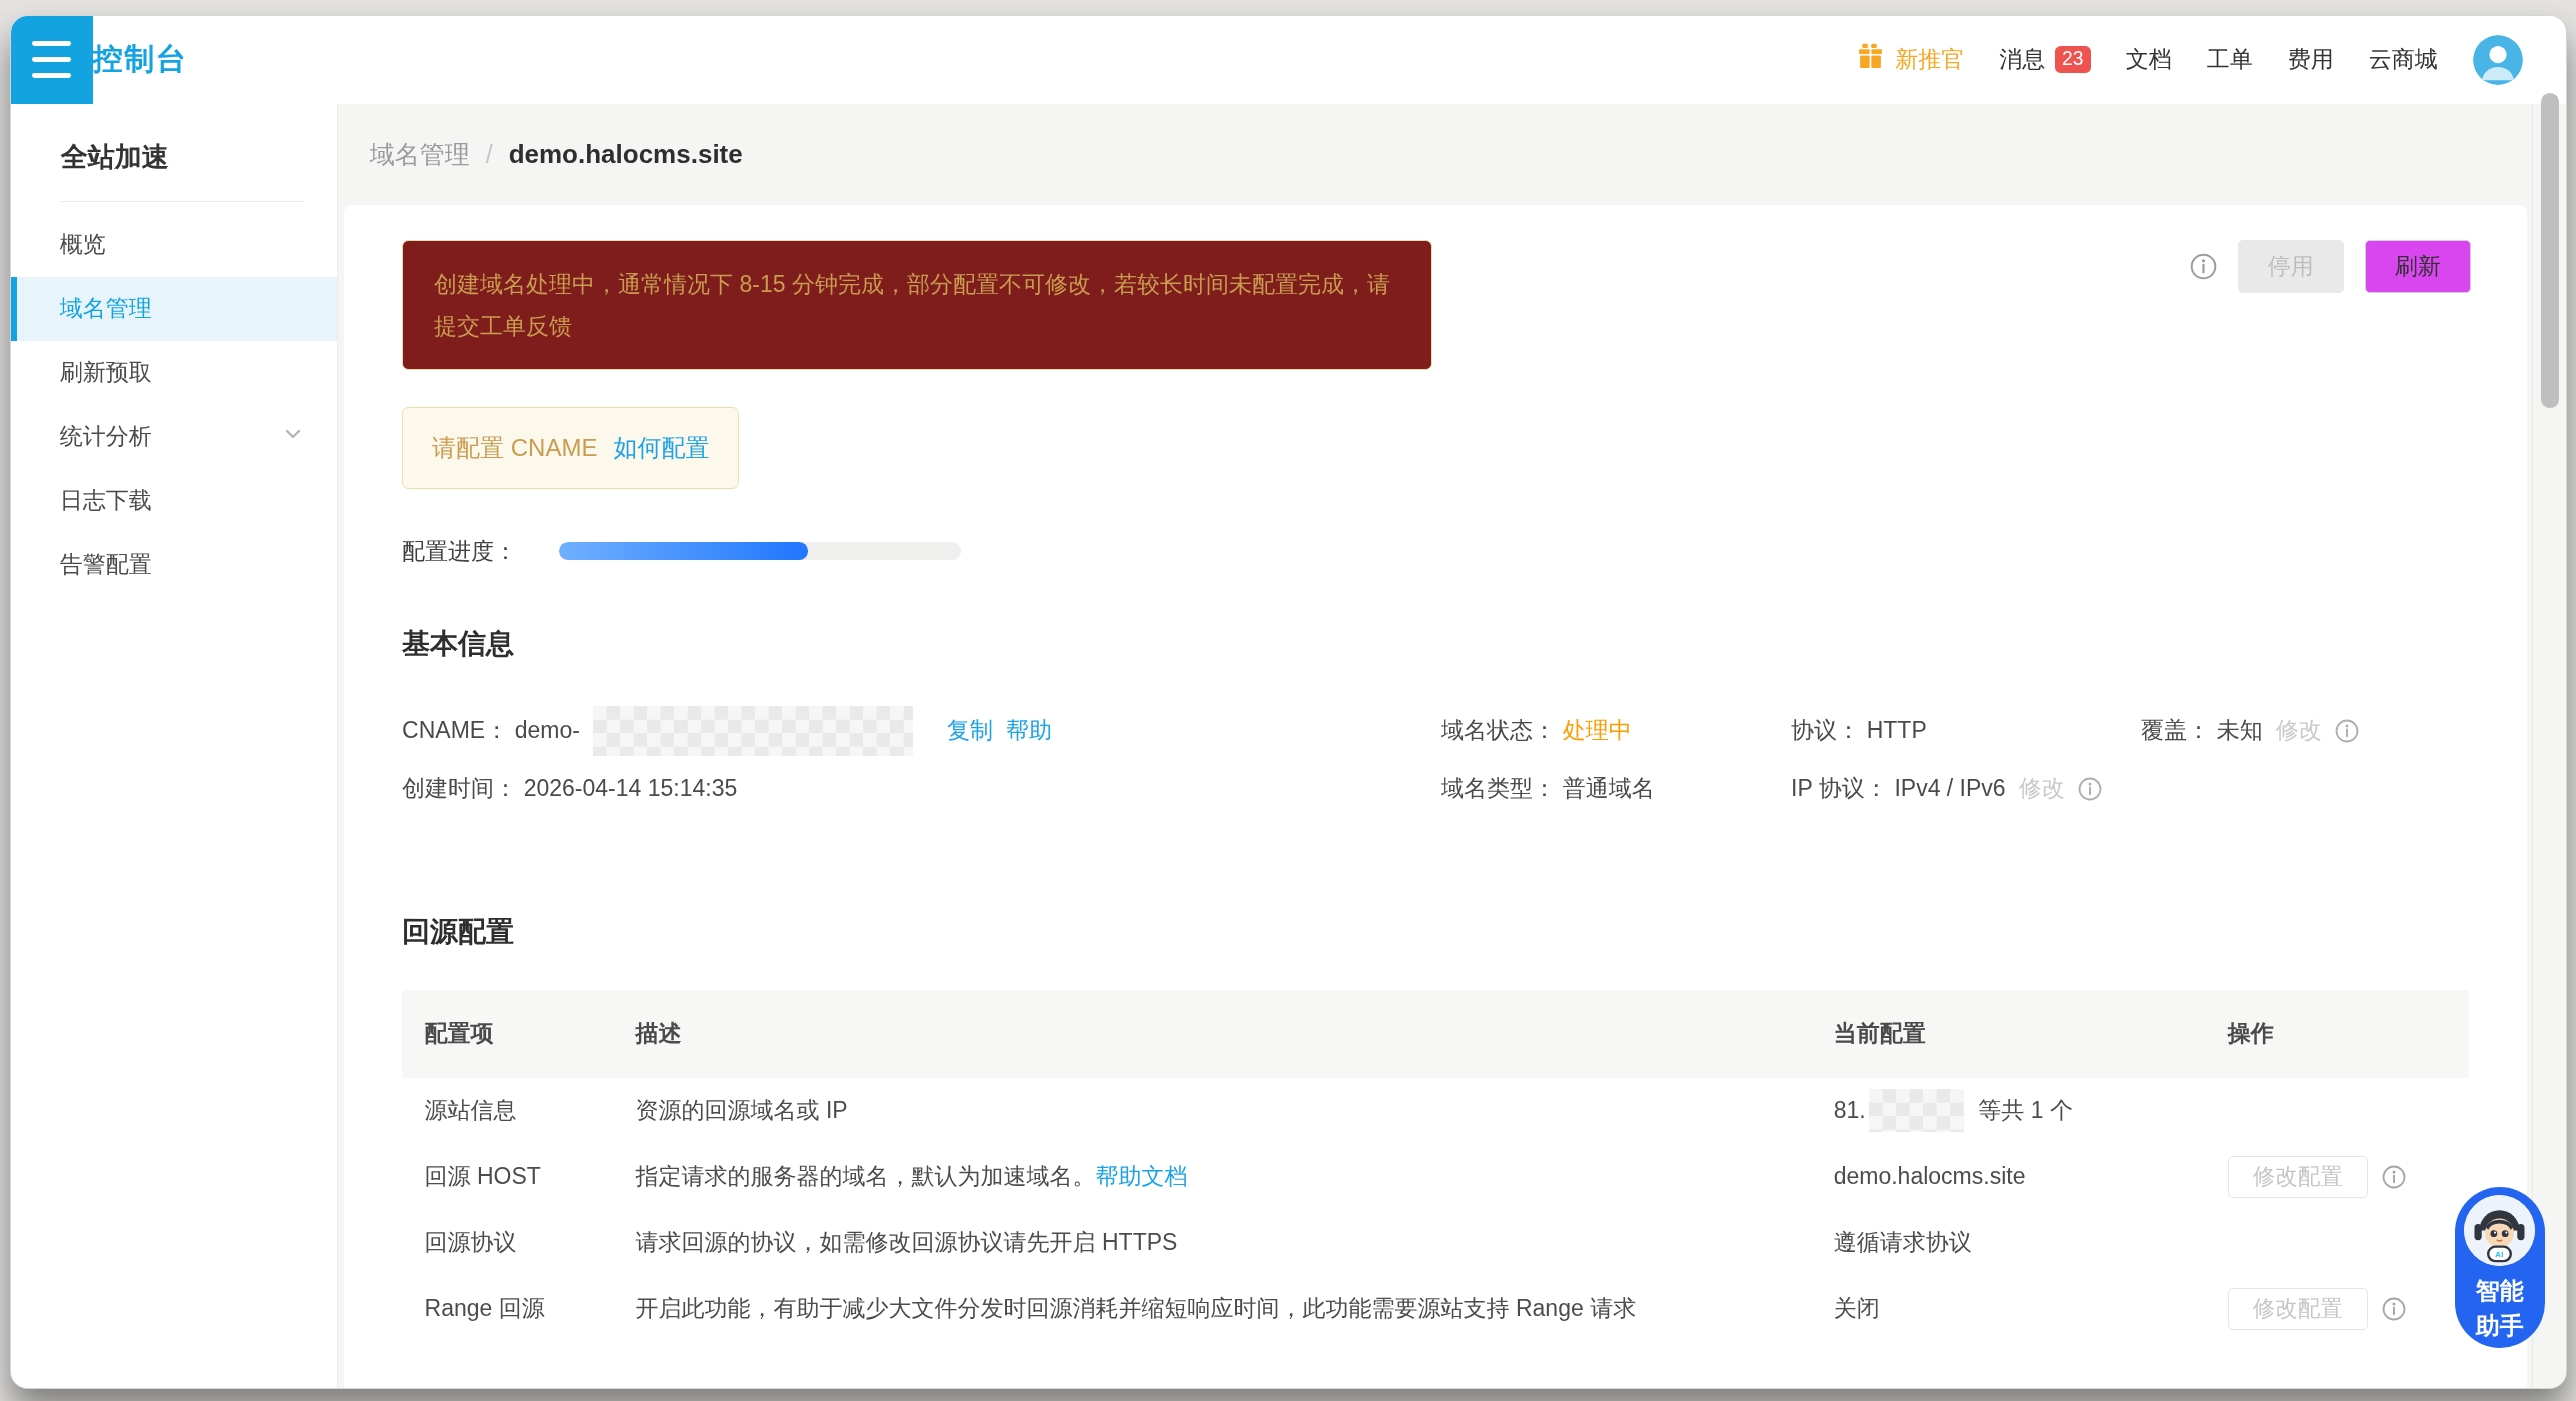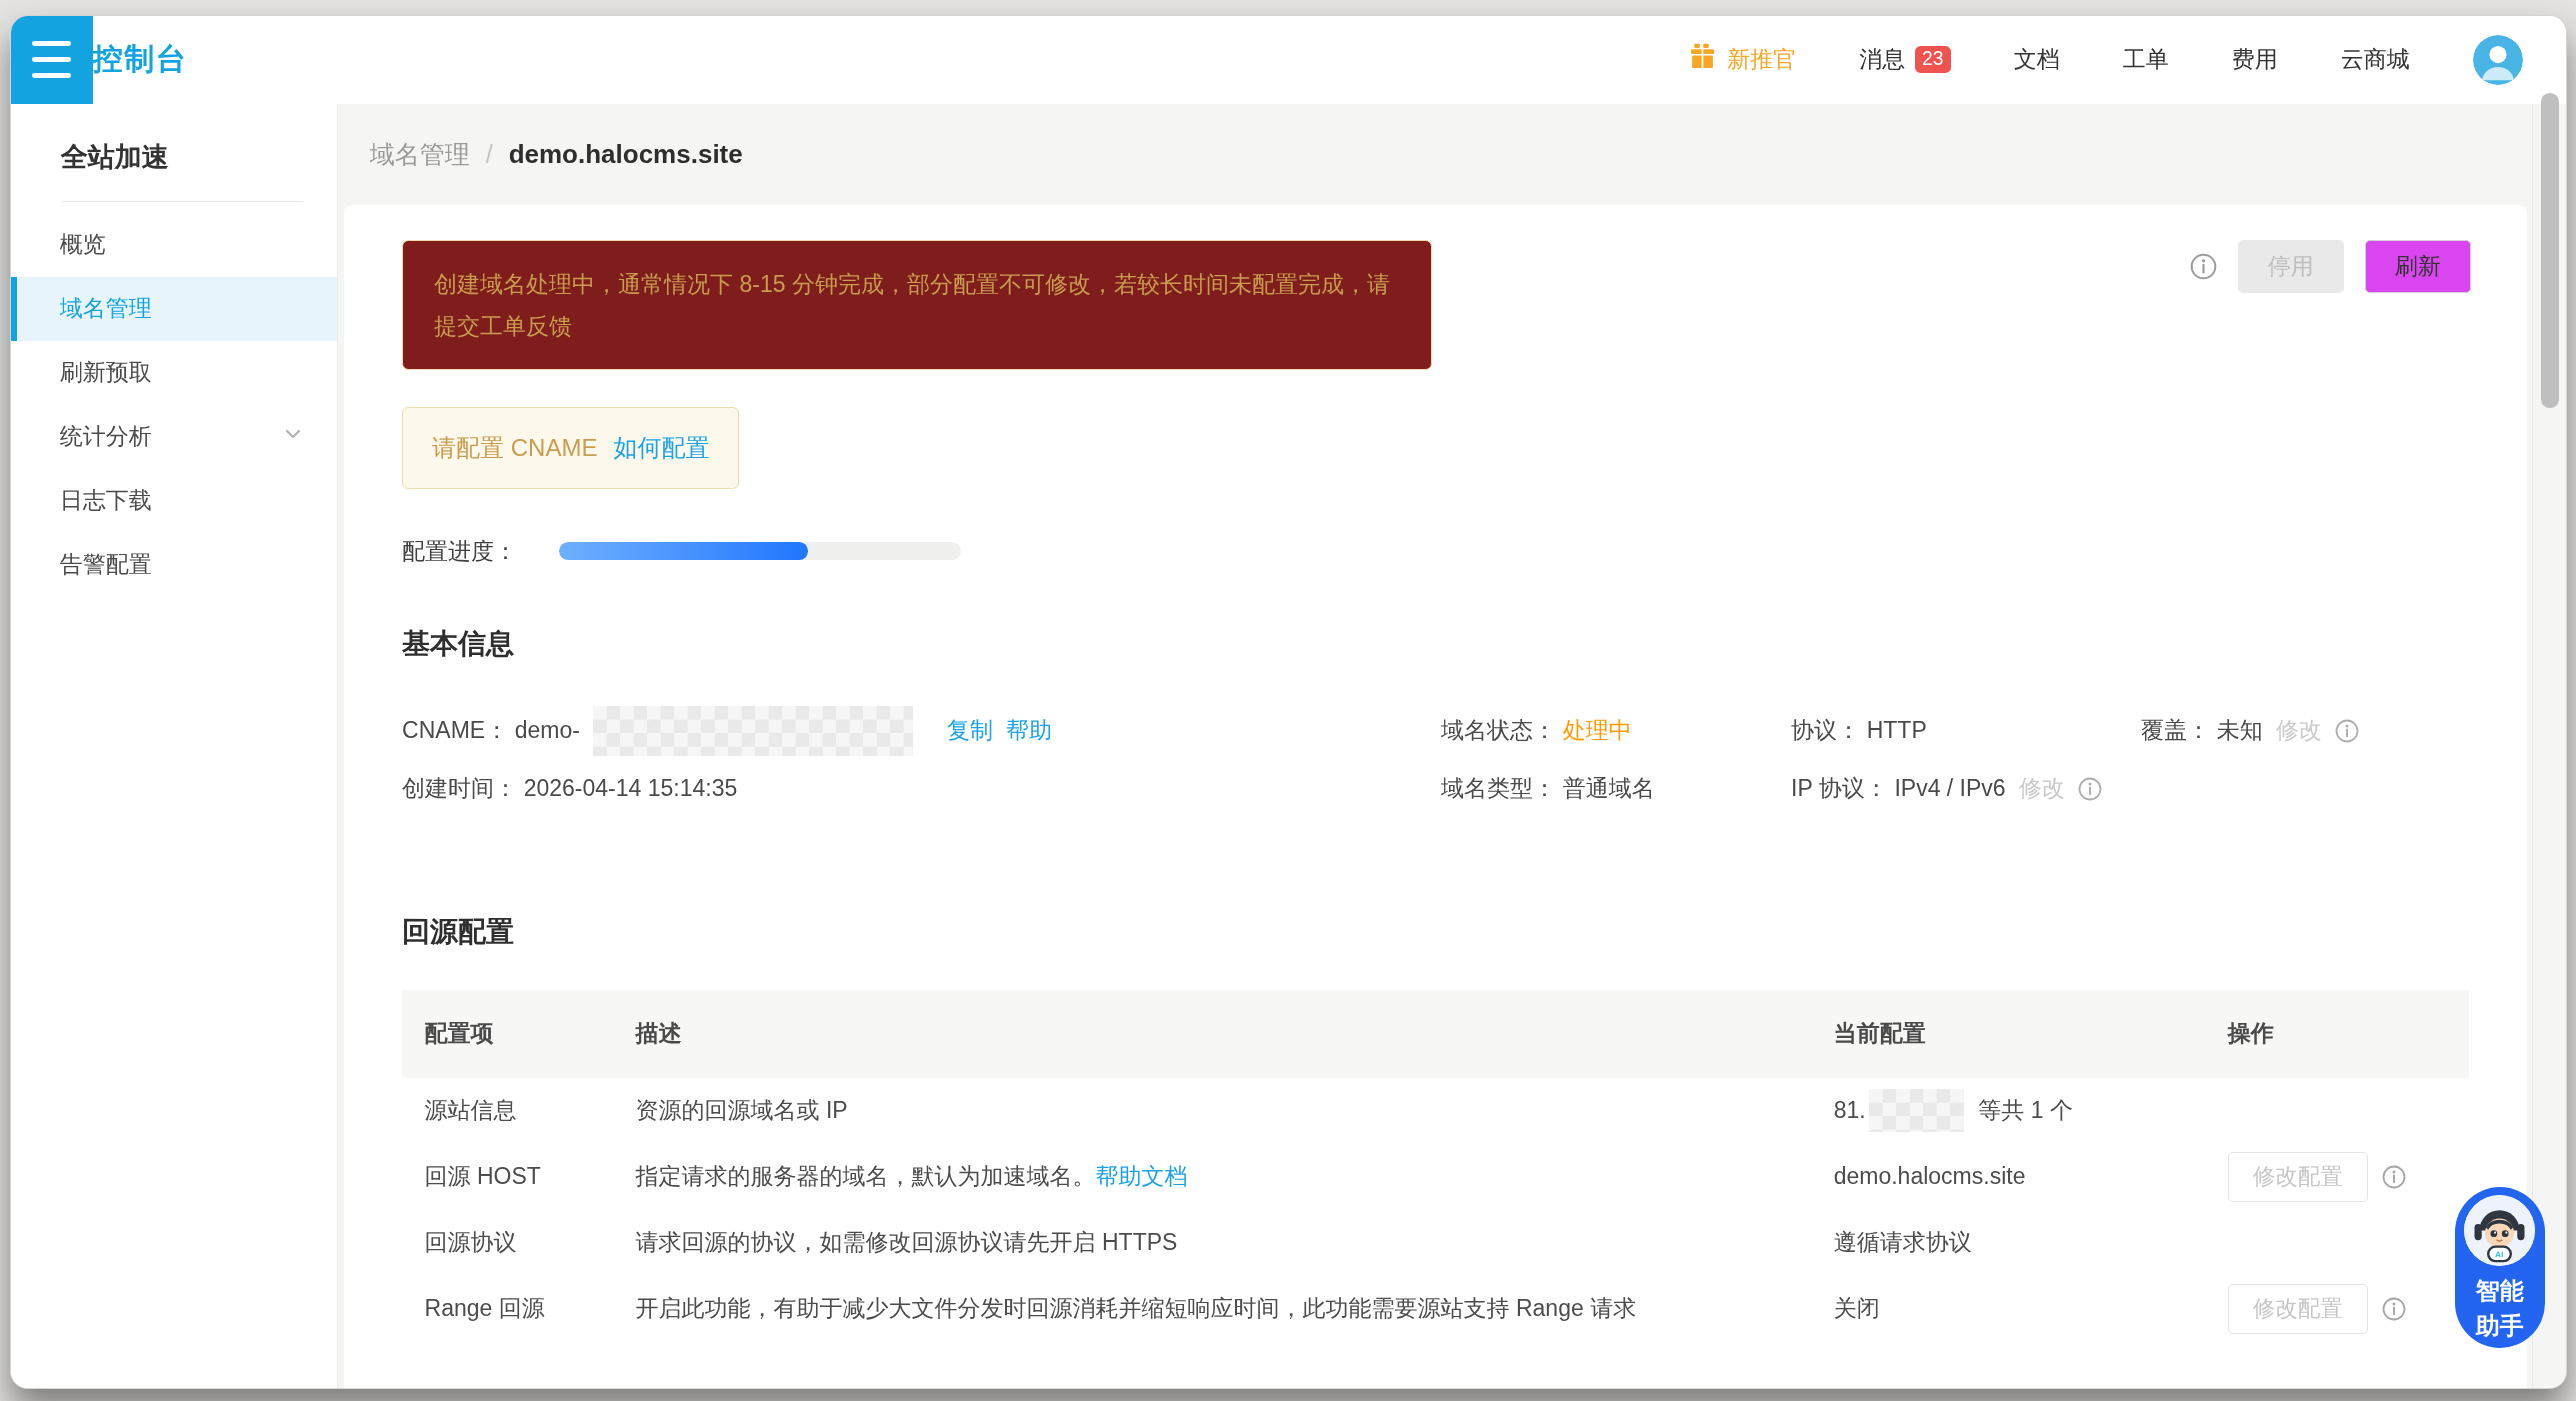--- a/index.html
+++ b/index.html
@@ -15,21 +15,21 @@
     position:absolute; left:9.7px; top:14.5px; width:2557px; height:1374px;
     background:#f5f5f4; border-radius:17.7px; overflow:hidden;
     border:0.8px solid #d6d5d3;
     box-shadow:0 21px 35px rgba(0,0,0,.45);
   }
   
   .topbar { height:88px; background:#fff; display:flex; align-items:center; position:relative; z-index:3; }
   .menu-btn { width:82px; height:88px; background:#14a3e1; display:flex; flex-direction:column; gap:10.5px; align-items:center; justify-content:center; cursor:pointer; }
   .menu-btn .bar { width:39px; height:5.6px; background:#fff; border-radius:2.4px; }
   .brand { font-size:30px; font-weight:bold; color:#14a3e1; letter-spacing:1.6px; }
-  .topbar-right { margin-left:auto; display:flex; align-items:center; gap:63px; padding-right:43px; font-size:23px; color:#333; }
+  .topbar-right { margin-left:auto; display:flex; align-items:center; gap:35px; padding-right:43px; font-size:23px; color:#333; }
   .top-item { cursor:pointer; display:flex; align-items:center; gap:9.7px; white-space:nowrap; }
   .promo { color:#f7a723; }
   .badge { background:#ef5350; color:#fff; font-size:19.3px; border-radius:5.6px; padding:2.4px 7.2px; line-height:1.15; }
   .avatar { width:50px; height:50px; border-radius:50%; overflow:hidden; cursor:pointer; flex-shrink:0; }
   
   .body-row { display:flex; height:1286px; }
   .sidebar { width:327px; background:#fff; border-right:0.8px solid #ececeb; flex-shrink:0; }
   .sidebar-title { padding:35px 0 0 50px; font-size:27px; font-weight:bold; color:#333; }
   .sidebar-divider { height:0.8px; background:#e8e8e8; margin:26px 34px 11.3px 50px; }
   .side-item { height:64px; display:flex; align-items:center; justify-content:space-between; padding:0 32px 0 43px; border-left:6.4px solid transparent; font-size:23px; color:#4a4a4a; cursor:pointer; }
@@ -76,21 +76,21 @@
   .info-i { display:inline-flex; flex-shrink:0; }
   
   .origin-section { margin-top:95px; }
   .otable { margin-top:39px; }
   .thead { display:flex; align-items:center; height:88px; background:#f7f7f6; font-size:23px; font-weight:bold; color:#4a4a4a; padding-left:22.5px; }
   .trow { display:flex; align-items:center; min-height:66px; font-size:23px; color:#4c4c4c; padding-left:22.5px; }
   .col-item { width:211px; flex-shrink:0; }
   .col-desc { flex:1; padding-right:32px; }
   .col-current { width:394px; flex-shrink:0; display:flex; align-items:center; }
   .col-action { width:241px; flex-shrink:0; display:flex; align-items:center; gap:14.5px; }
-  .mini-btn { height:50px; padding:0 24px; border:0.8px solid #e5e5e5; border-radius:4.8px; color:#c6c6c6; font-size:22.5px; background:#fff; display:inline-flex; align-items:center; cursor:not-allowed; white-space:nowrap; }
+  .mini-btn { height:42px; padding:0 24px; border:0.8px solid #e5e5e5; border-radius:4.8px; color:#c6c6c6; font-size:22.5px; background:#fff; display:inline-flex; align-items:center; cursor:not-allowed; white-space:nowrap; }
   
   .scroll-strip { position:absolute; top:88px; right:0; bottom:0; width:34px; background:#f5f5f4; border-left:0.8px solid #e9e9e8; z-index:4; }
   .scroll-thumb { position:absolute; top:77px; right:7.2px; width:17.7px; height:315px; background:#bfbfbf; border-radius:8.8px; z-index:5; cursor:grab; }
   .assistant { position:absolute; right:21px; bottom:40px; width:90px; height:161px; background:#2364f0; border-radius:45px; display:flex; flex-direction:column; align-items:center; padding-top:8.8px; z-index:6; cursor:pointer; }
   .assistant-avatar { width:71px; height:71px; border-radius:50%; overflow:hidden; background:#f4f7fd; flex-shrink:0; }
   .assistant-label { color:#fff; font-size:24px; font-weight:bold; line-height:35px; margin-top:6.4px; text-align:center; }
 </style>
 </head>
 <body>
 

